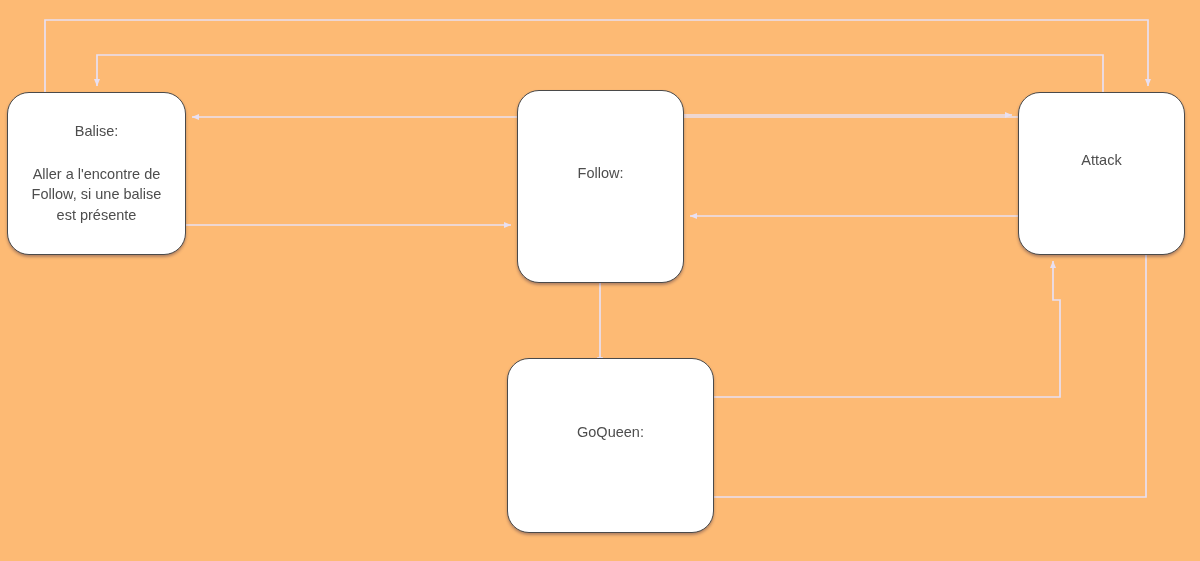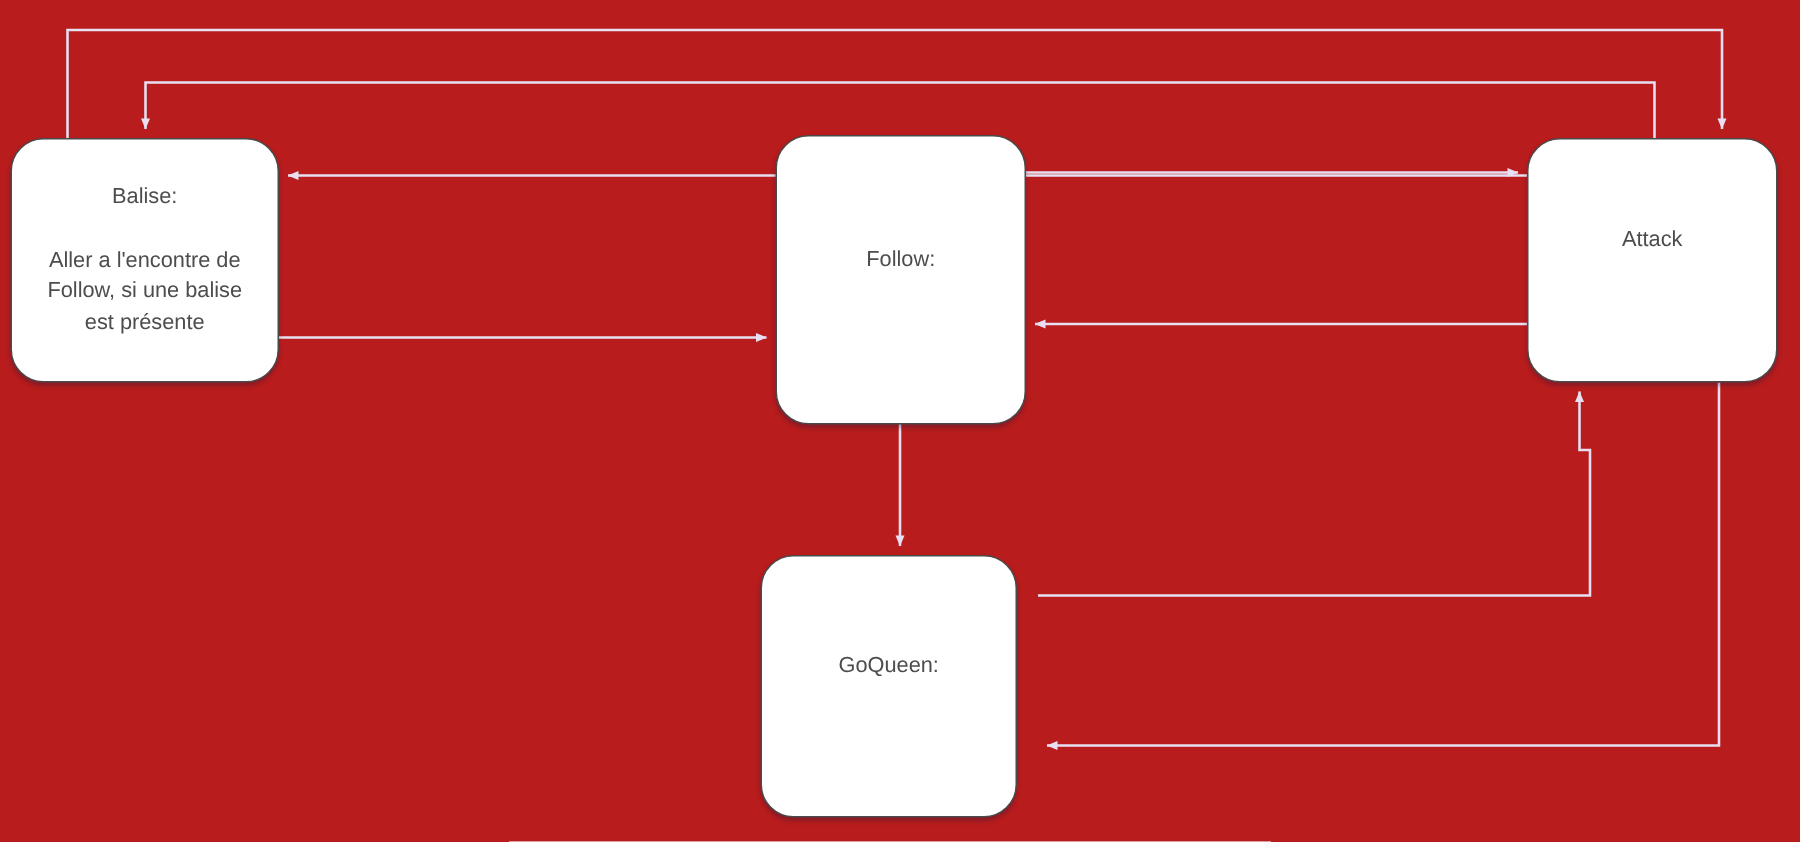--- a/index.html
+++ b/index.html
@@ -4,21 +4,21 @@
 <style>
   html, body {
     margin: 0;
     padding: 0;
     background: #ffffff;
   }
   #canvas {
     position: relative;
     width: 1200px;
     height: 561px;
-    background: #b91c1c;
+    background: #fdba74;
     overflow: hidden;
     font-family: "Liberation Sans", sans-serif;
   }
   #edges {
     position: absolute;
     left: 0;
     top: 0;
     width: 1200px;
     height: 561px;
     pointer-events: none;
@@ -97,18 +97,18 @@
   <div class="node" style="left:517px; top:90px; width:167px; height:193px;">
     <div class="node-title">Follow:</div>
     <div class="gap-md"></div>
   </div>
 
   <div class="node" style="left:1018px; top:92px; width:167px; height:163px;">
     <div class="node-title">Attack</div>
     <div class="gap-md"></div>
   </div>
 
-  <div class="node" style="left:507px; top:370px; width:171px; height:175px;">
+  <div class="node" style="left:507px; top:358px; width:207px; height:175px;">
     <div class="node-title">GoQueen:</div>
     <div class="gap-md"></div>
   </div>
 
 </div>
 
 </body></html>

